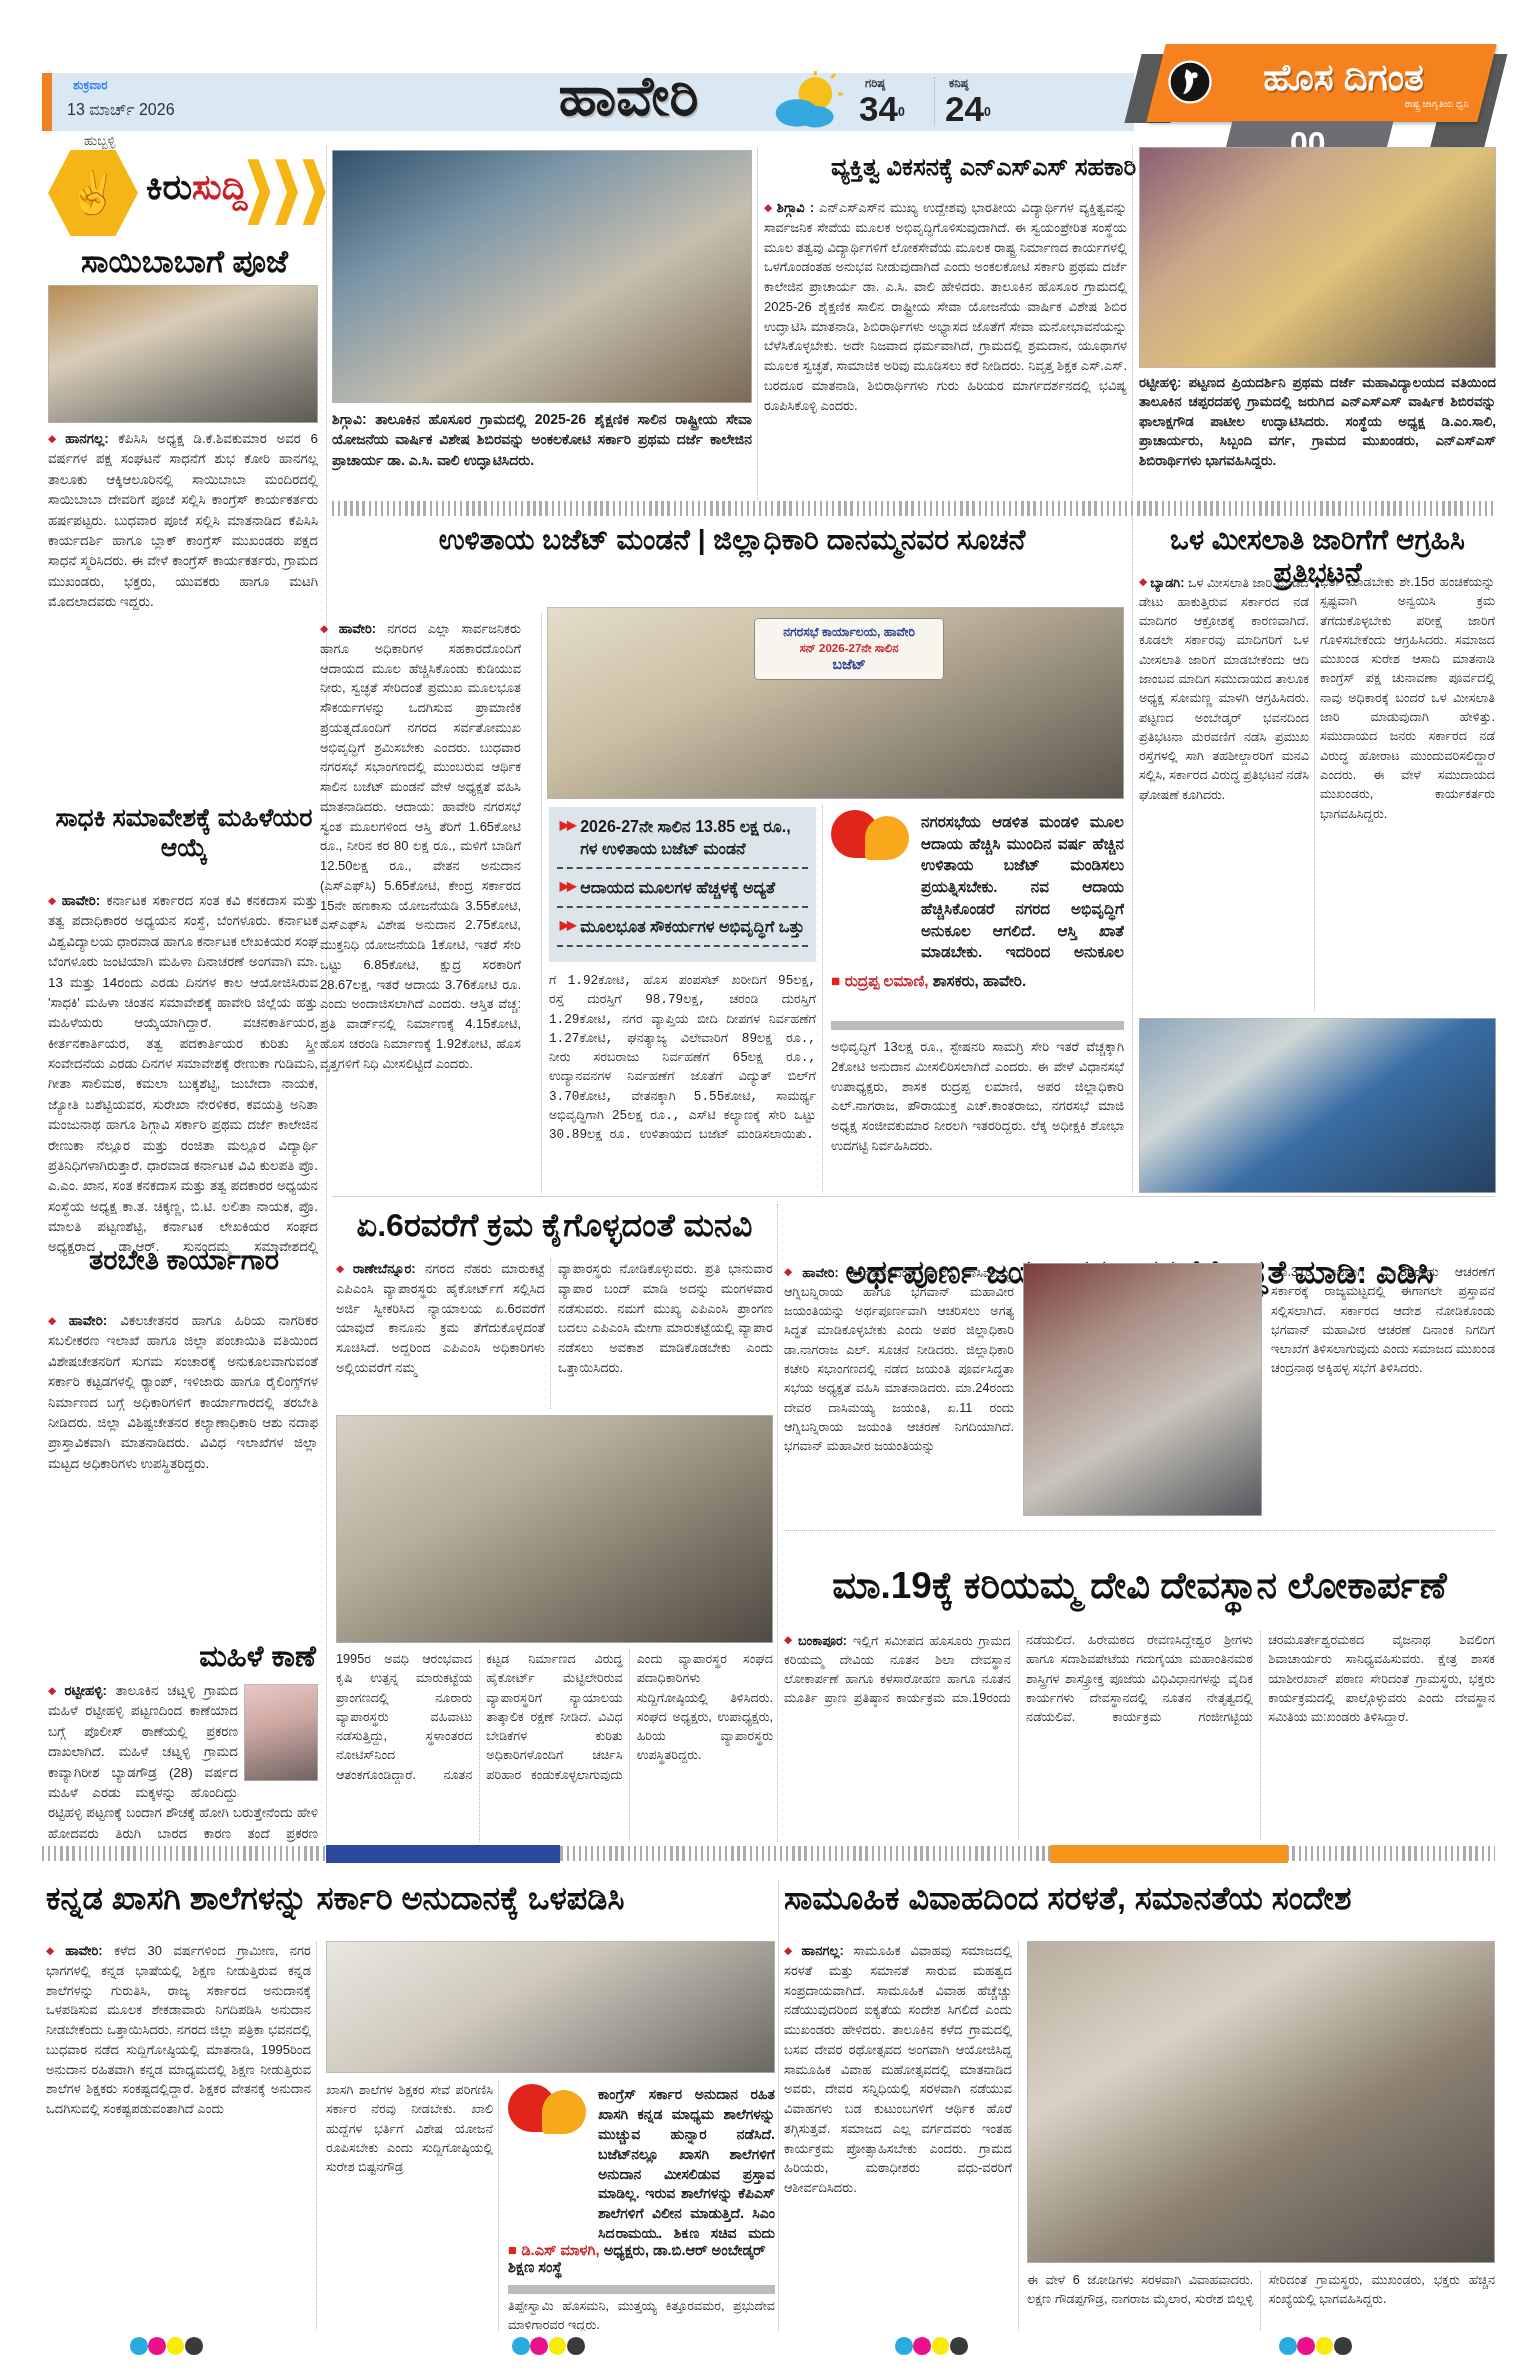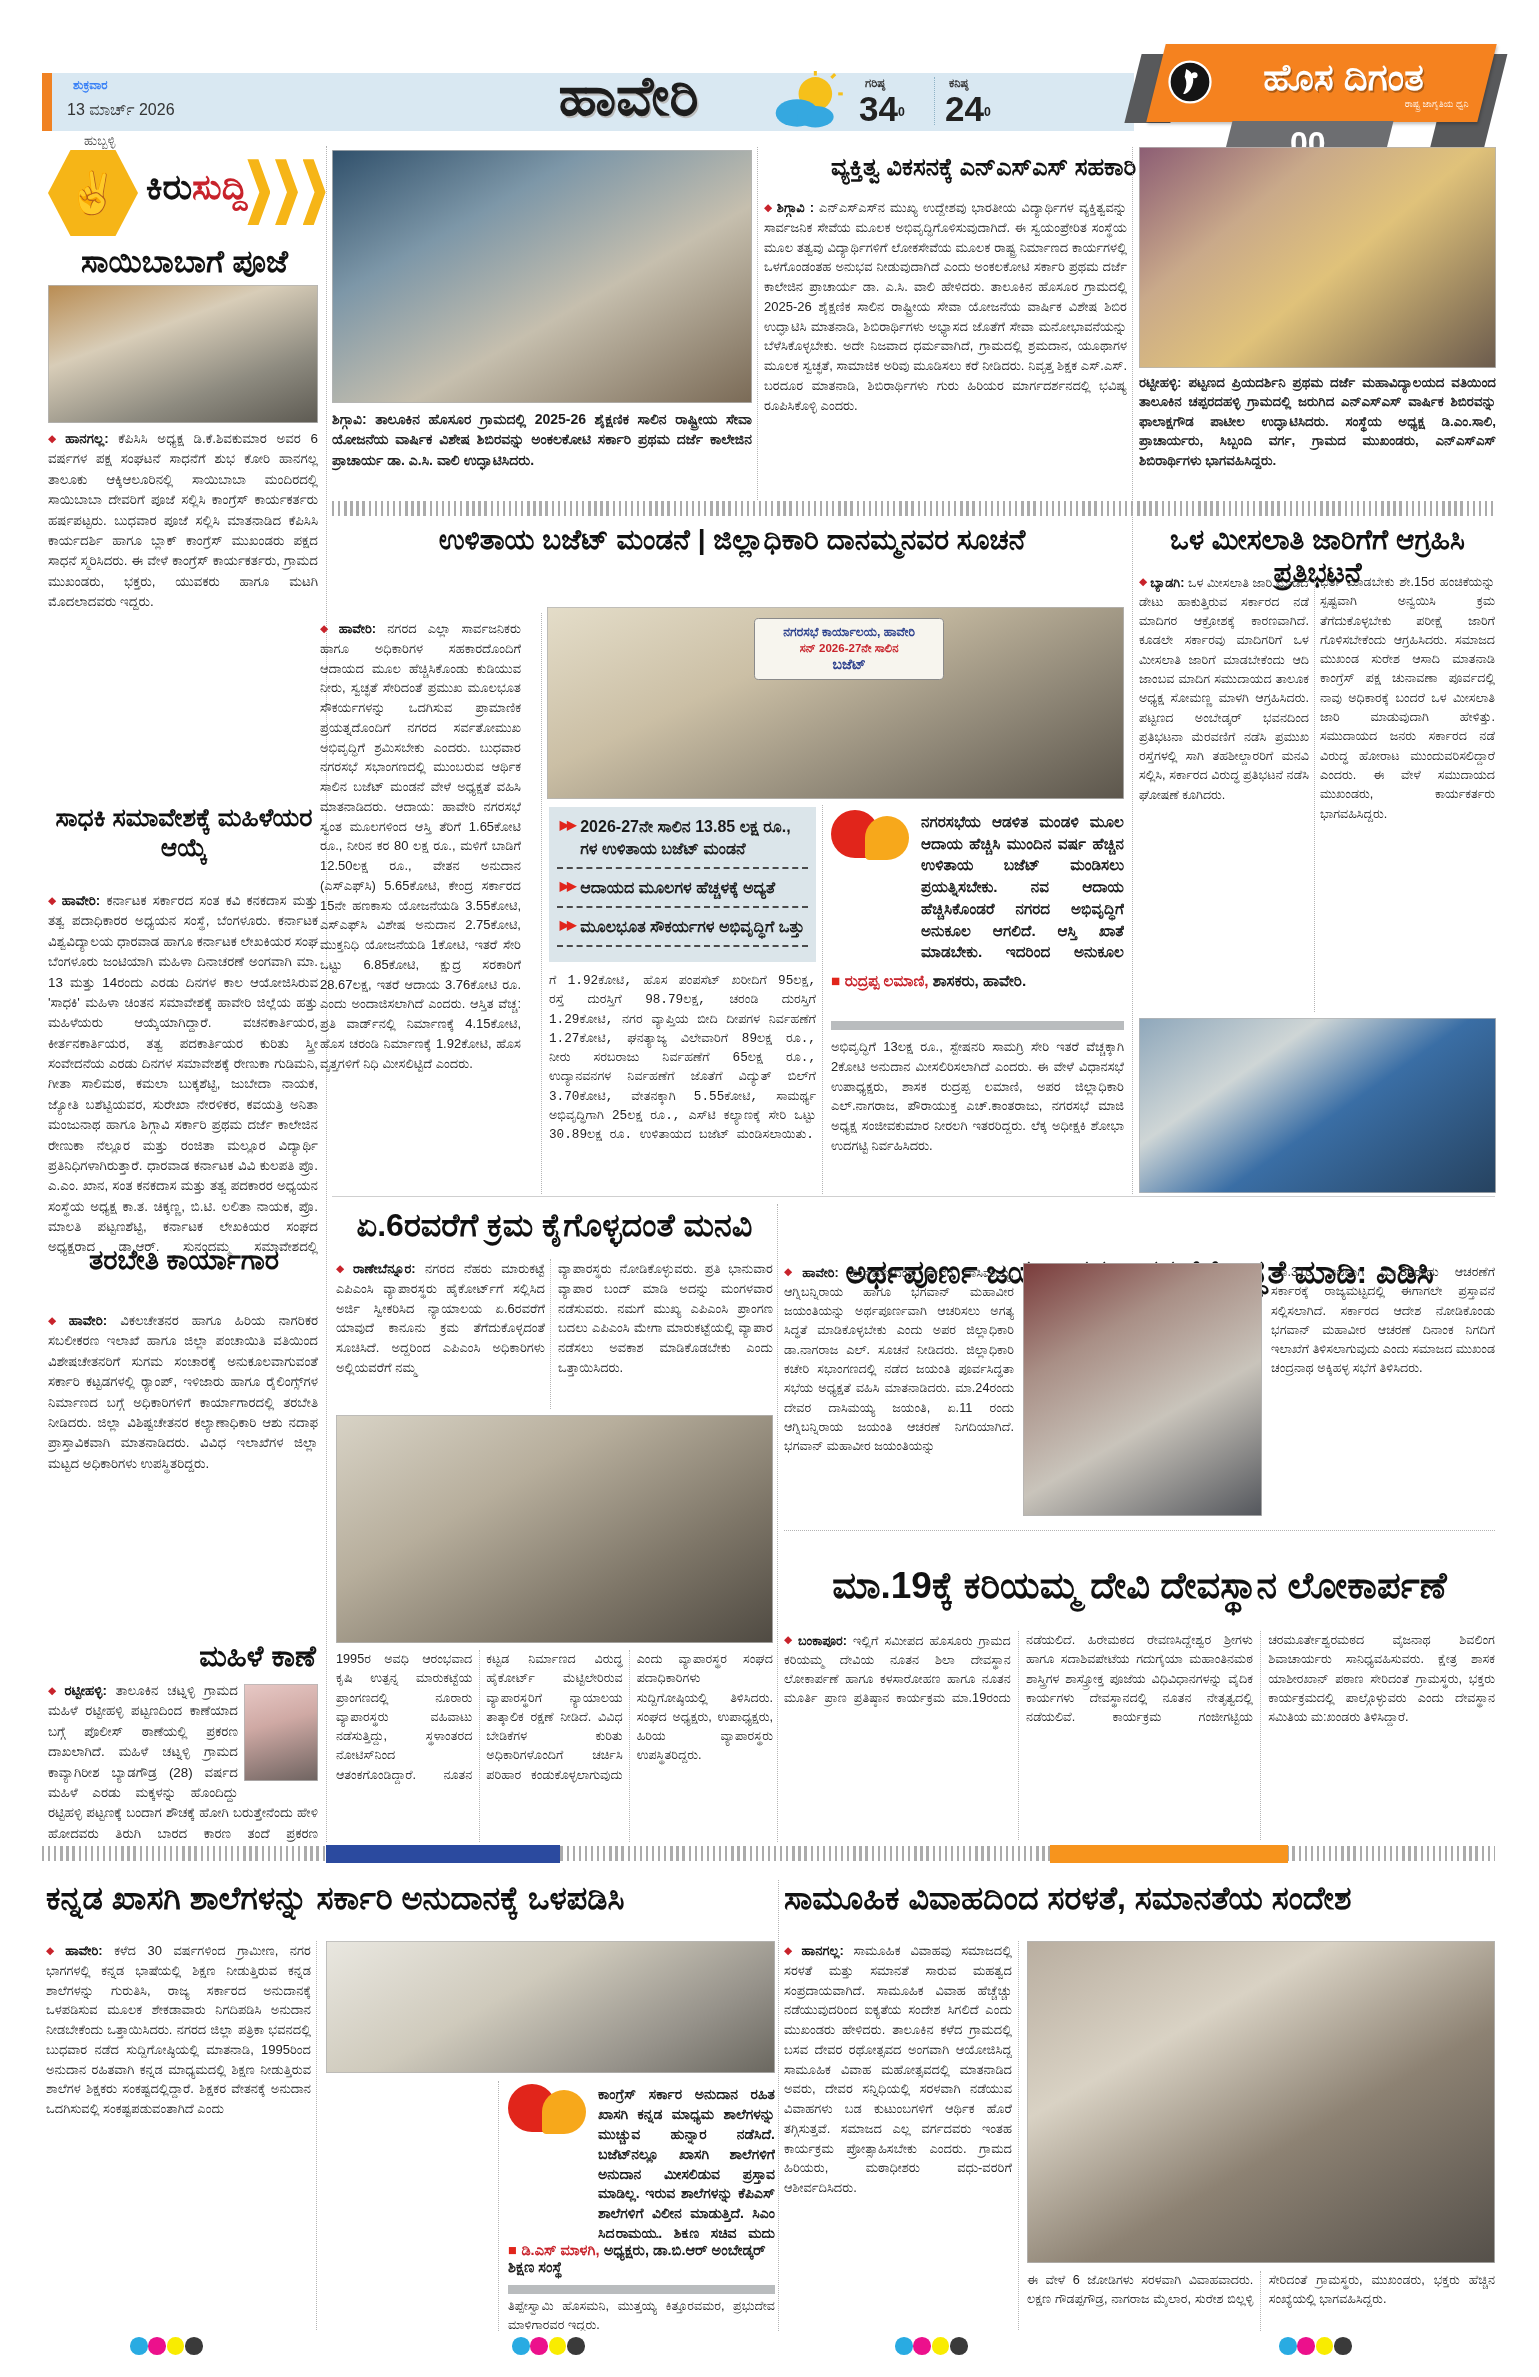--- a/index.html
+++ b/index.html
@@ -236,20 +236,21 @@
   <div class="abs" style="left:326px;top:1845px;width:234px;height:18.4px;background:#2b4a9f;"></div>
   <div class="abs" style="left:1050px;top:1845px;width:238px;height:18.4px;background:#f7941d;"></div>
 
   <div class="abs hl" style="left:46px;top:1880px;width:728px;font-size:32px;text-align:left;">ಕನ್ನಡ ಖಾಸಗಿ ಶಾಲೆಗಳನ್ನು ಸರ್ಕಾರಿ ಅನುದಾನಕ್ಕೆ ಒಳಪಡಿಸಿ</div>
   <div class="abs bodytx" style="left:46px;top:1941px;width:265px;height:389px;font-size:13px;">
     <span class="dia">◆</span><span class="dl">ಹಾವೇರಿ:</span>
     <span>ಕಳೆದ 30 ವರ್ಷಗಳಿಂದ ಗ್ರಾಮೀಣ, ನಗರ ಭಾಗಗಳಲ್ಲಿ ಕನ್ನಡ ಭಾಷೆಯಲ್ಲಿ ಶಿಕ್ಷಣ ನೀಡುತ್ತಿರುವ ಕನ್ನಡ ಶಾಲೆಗಳನ್ನು ಗುರುತಿಸಿ, ರಾಜ್ಯ ಸರ್ಕಾರದ ಅನುದಾನಕ್ಕೆ ಒಳಪಡಿಸುವ ಮೂಲಕ ಶೇಕಡಾವಾರು ನಿಗದಿಪಡಿಸಿ ಅನುದಾನ ನೀಡಬೇಕೆಂದು ಒತ್ತಾಯಿಸಿದರು. ನಗರದ ಜಿಲ್ಲಾ ಪತ್ರಿಕಾ ಭವನದಲ್ಲಿ ಬುಧವಾರ ನಡೆದ ಸುದ್ದಿಗೋಷ್ಠಿಯಲ್ಲಿ ಮಾತನಾಡಿ, 1995ರಿಂದ ಅನುದಾನ ರಹಿತವಾಗಿ ಕನ್ನಡ ಮಾಧ್ಯಮದಲ್ಲಿ ಶಿಕ್ಷಣ ನೀಡುತ್ತಿರುವ ಶಾಲೆಗಳ ಶಿಕ್ಷಕರು ಸಂಕಷ್ಟದಲ್ಲಿದ್ದಾರೆ. ಶಿಕ್ಷಕರ ವೇತನಕ್ಕೆ ಅನುದಾನ ಒದಗಿಸುವಲ್ಲಿ ಸಂಕಷ್ಟಪಡುವಂತಾಗಿದೆ ಎಂದು</span>
   </div>
   <div class="abs vdot" style="left:316px;top:1941px;height:389px;"></div>
   <div class="abs photo" style="left:326px;top:1941px;width:449px;height:132px;background:linear-gradient(150deg,#e9e7e0 0%,#cfcabc 40%,#96928a 75%,#6a675f 100%);"></div>
+  <div class="abs bodytx" style="left:326px;top:2081px;width:167px;height:250px;font-size:12.7px;">ಖಾಸಗಿ ಶಾಲೆಗಳ ಶಿಕ್ಷಕರ ಸೇವೆ ಪರಿಗಣಿಸಿ ಸರ್ಕಾರ ನೆರವು ನೀಡಬೇಕು. ಖಾಲಿ ಹುದ್ದೆಗಳ ಭರ್ತಿಗೆ ವಿಶೇಷ ಯೋಜನೆ ರೂಪಿಸಬೇಕು ಎಂದು ಸುದ್ದಿಗೋಷ್ಠಿಯಲ್ಲಿ ಸುರೇಶ ಬಿಷ್ಟನಗೌಡ್ರ</div>
   <div class="abs vdot" style="left:498px;top:2081px;height:250px;"></div>
 
   <div class="abs" style="left:508px;top:2084px;width:84px;height:55px;">
     <span class="quote-circ-red"></span>
       <span class="quote-circ-org"></span>
   </div>
   <div class="abs qtext" style="left:508px;top:2085px;width:267px;height:153px;padding-left:90px;box-sizing:border-box;overflow:hidden;font-size:14px;">ಕಾಂಗ್ರೆಸ್ ಸರ್ಕಾರ ಅನುದಾನ ರಹಿತ ಖಾಸಗಿ ಕನ್ನಡ ಮಾಧ್ಯಮ ಶಾಲೆಗಳನ್ನು ಮುಚ್ಚುವ ಹುನ್ನಾರ ನಡೆಸಿದೆ. ಬಜೆಟ್‌ನಲ್ಲೂ ಖಾಸಗಿ ಶಾಲೆಗಳಿಗೆ ಅನುದಾನ ಮೀಸಲಿಡುವ ಪ್ರಸ್ತಾವ ಮಾಡಿಲ್ಲ. ಇರುವ ಶಾಲೆಗಳನ್ನು ಕೆಪಿಎಸ್ ಶಾಲೆಗಳಿಗೆ ವಿಲೀನ ಮಾಡುತ್ತಿದೆ. ಸಿಎಂ ಸಿದ್ದರಾಮಯ್ಯ, ಶಿಕ್ಷಣ ಸಚಿವ ಮಧು ಬಂಗಾರಪ್ಪ ಖಾಸಗಿ ಶಾಲೆಗಳನ್ನು ಅನುದಾನಕ್ಕೆ ಒಳಪಡಿಸಬೇಕು. ಖಾಲಿ ಇರುವ ಹುದ್ದೆಗಳನ್ನು ಭರ್ತಿ ಮಾಡಿಕೊಳ್ಳಬೇಕು.</div>
   <div class="abs qattr" style="left:508px;top:2242px;width:267px;font-size:14.6px;">
     <span style="color:#e1251b;padding-right:4.6px;">■</span><span class="nm">ಡಿ.ಎಸ್ ಮಾಳಗಿ,</span>
     <span>ಅಧ್ಯಕ್ಷರು, ಡಾ.ಬಿ.ಆರ್ ಅಂಬೇಡ್ಕರ್ ಶಿಕ್ಷಣ ಸಂಸ್ಥೆ</span>

